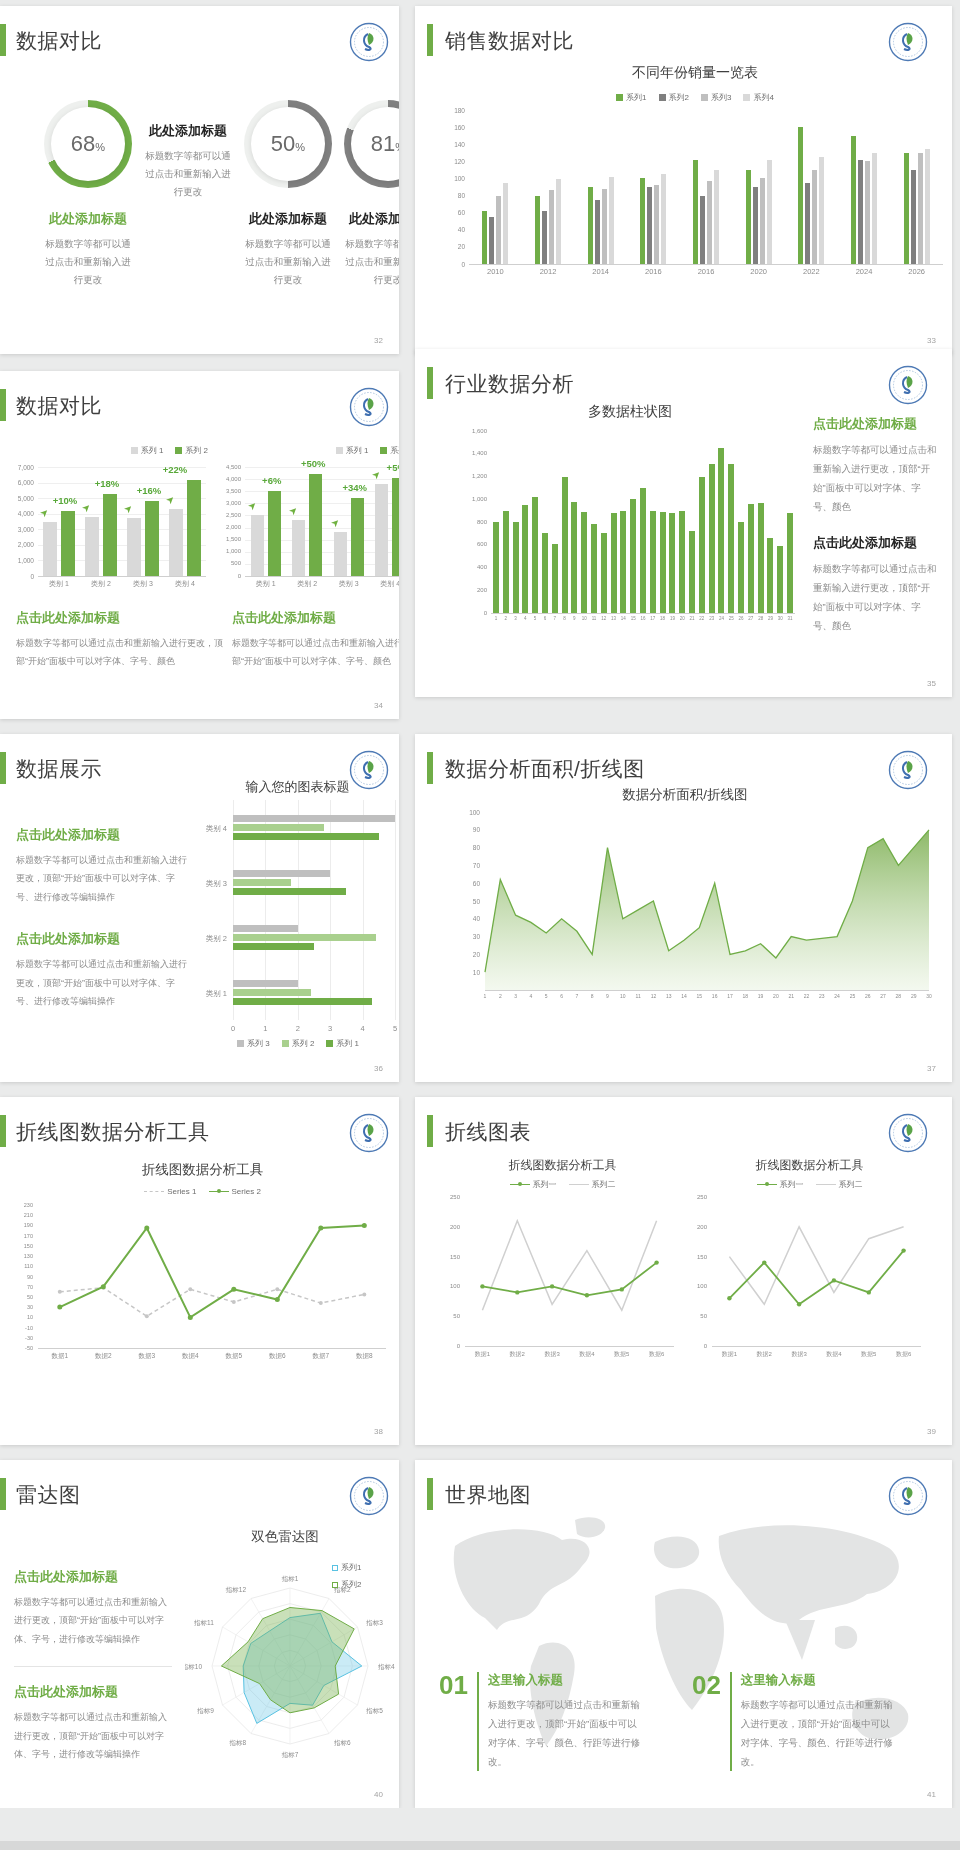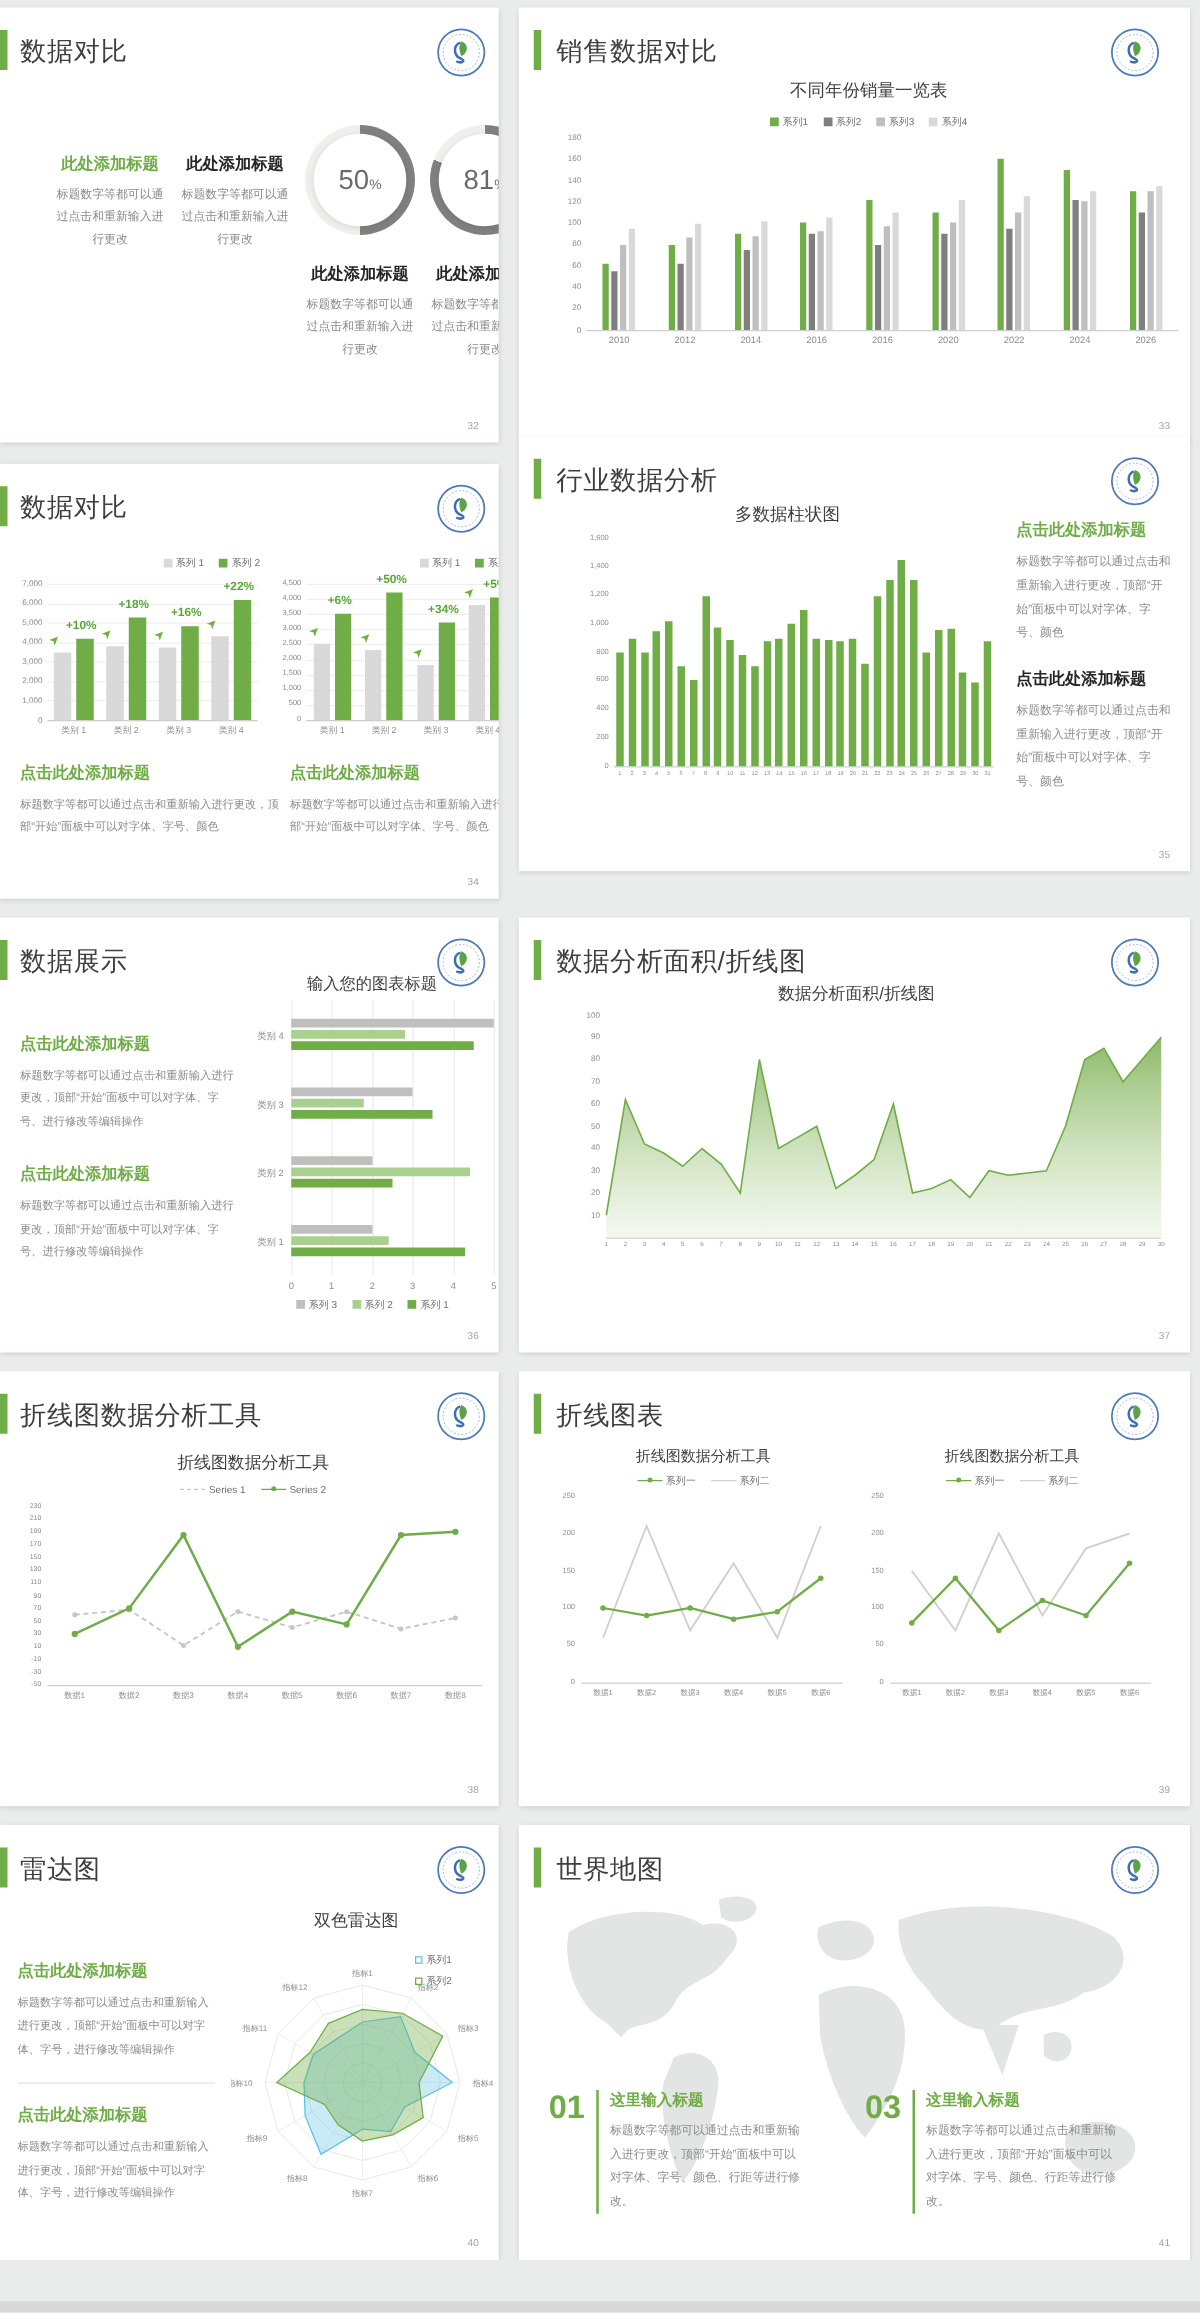--- a/index.html
+++ b/index.html
@@ -65,20 +65,25 @@
     <span class="stitle">数据对比</span>
     <span class="logo"><svg width="40" height="40" viewBox="0 0 40 40">
  <circle cx="20" cy="20" r="18.5" fill="#fff" stroke="#4e7ab5" stroke-width="1.4"></circle>
  <circle cx="20" cy="20" r="14.5" fill="none" stroke="#9db9d8" stroke-width="0.8" stroke-dasharray="1.5,1.5"></circle>
  <path d="M20,11 C26,13 26,20 20,23 C18,18 18,14 20,11 Z" fill="#5aa348"></path>
  <path d="M19,12 C13,15 14,23 20,25 C24,27 20,29 16,27" fill="none" stroke="#3f6fb0" stroke-width="2"></path>
 </svg></span>
   </div>
   <div id="donuts" style="position:absolute;left:0;top:94px;right:0;height:220px">
       <div class="dcard" style="left: 43px;">
+        <div class="dring" style="background: conic-gradient(rgb(112, 173, 71) 0deg, rgb(112, 173, 71) 68%, rgb(238, 240, 238) 68%, rgb(238, 240, 238) 100%);">
+          <div class="dhole">
+            <div class="dval">68<small>%</small></div>
+          </div>
+        </div>
         <div class="dtitle accent">此处添加标题</div>
         <div class="ddesc">标题数字等都可以通过点击和重新输入进行更改</div>
       </div>
       <div class="dcard" style="left: 143px;">
         <div class="dtitle">此处添加标题</div>
         <div class="ddesc">标题数字等都可以通过点击和重新输入进行更改</div>
       </div>
       <div class="dcard" style="left: 243px;">
         <div class="dring" style="background: conic-gradient(rgb(128, 128, 128) 0deg, rgb(128, 128, 128) 50%, rgb(238, 240, 238) 50%, rgb(238, 240, 238) 100%);">
           <div class="dhole">
@@ -242,21 +247,21 @@
       <div class="pct" style="left: 79px; top: 19.25px;">+18%</div>
       <div class="arrow" style="left: 74px; top: 42.8286px;">➤</div>
       <div class="bar" style="left: 119px; top: 59.3857px; width: 14px; height: 57.6143px; background: rgb(217, 217, 217);"></div>
       <div class="bar" style="left: 137px; top: 42.2571px; width: 14px; height: 74.7429px; background: rgb(112, 173, 71);"></div>
       <div class="xl" style="left: 106px; top: 120px; width: 58px; font-size: 7px;">类别 3</div>
       <div class="pct" style="left: 121px; top: 26.2571px;">+16%</div>
       <div class="arrow" style="left: 116px; top: 44.3857px;">➤</div>
       <div class="bar" style="left: 161px; top: 50.0429px; width: 14px; height: 66.9571px; background: rgb(217, 217, 217);"></div>
       <div class="bar" style="left: 179px; top: 21.2357px; width: 14px; height: 95.7643px; background: rgb(112, 173, 71);"></div>
       <div class="xl" style="left: 148px; top: 120px; width: 58px; font-size: 7px;">类别 4</div>
-      <div class="pct" style="left: 163px; top: 5.23571px;">+22%</div>
+      <div class="pct" style="left: 147px; top: 5.23571px;">+22%</div>
       <div class="arrow" style="left: 158px; top: 35.0429px;">➤</div>
     </div>
   <div class="leg" id="leg3b" style="left:218px;top:74px;width:195px;justify-content:flex-end">
       <div class="it">
         <div class="sq" style="background: rgb(217, 217, 217);"></div>
         <div>系列 1</div>
       </div>
       <div class="it">
         <div class="sq" style="background: rgb(112, 173, 71);"></div>
         <div>系列 2</div>
@@ -813,21 +818,21 @@
   </svg>
   <div id="items10" style="position:absolute;left:24px;top:212px;width:500px;display:flex;gap:46px">
       <div class="mitem">
         <div class="mnum">01</div>
         <div class="mbody">
           <h4>这里输入标题</h4>
           <p>标题数字等都可以通过点击和重新输入进行更改，顶部“开始”面板中可以对字体、字号、颜色、行距等进行修改。</p>
         </div>
       </div>
       <div class="mitem">
-        <div class="mnum">03</div>
+        <div class="mnum">02</div>
         <div class="mbody">
           <h4>这里输入标题</h4>
           <p>标题数字等都可以通过点击和重新输入进行更改，顶部“开始”面板中可以对字体、字号、颜色、行距等进行修改。</p>
         </div>
       </div>
     </div>
   <div class="pnum">41</div>
 </div>
 
 <div class="strip" style="top:1808px;height:42px;background:#eaebeb"></div>

